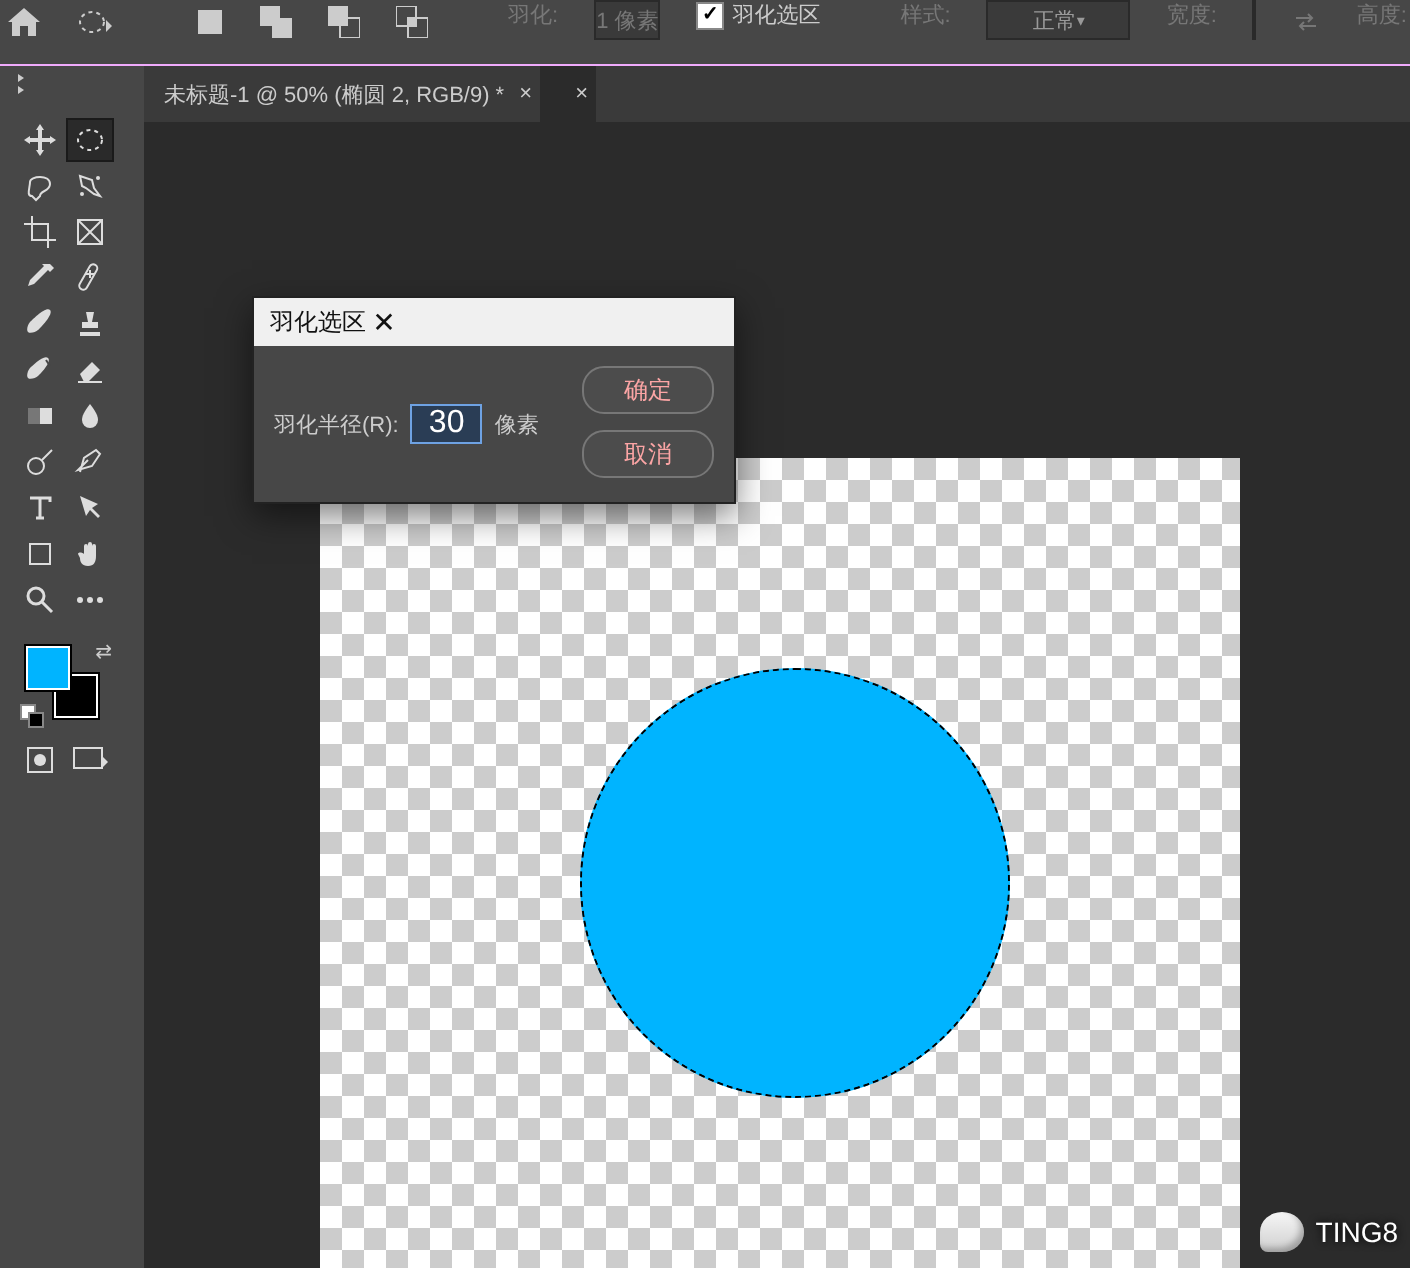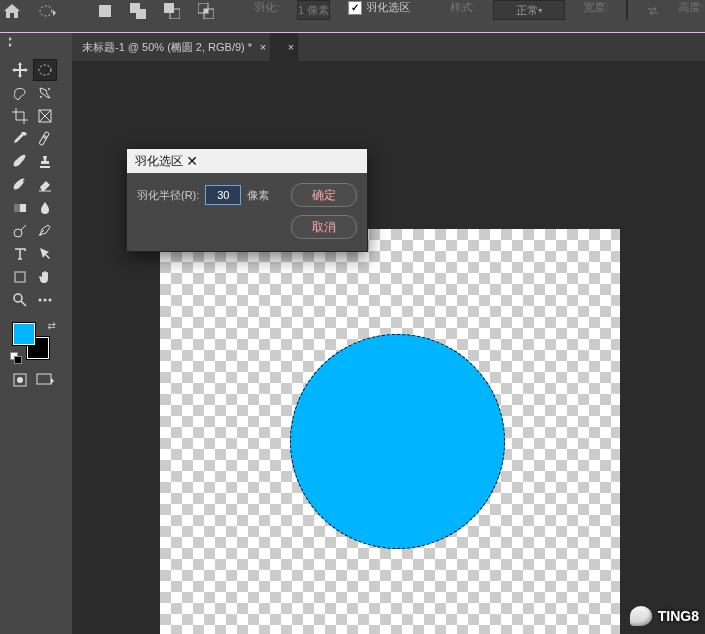--- a/index.html
+++ b/index.html
@@ -39,31 +39,31 @@
   .work{position:absolute;left:72px;top:61px;right:0;bottom:0;background:#2b2b2b}
   .doc{position:absolute;left:88px;top:168px;width:460px;height:430px;background:#fff}
   .checker{position:absolute;inset:0;--c1:#fff;--c2:#ccc;background-image:linear-gradient(45deg,var(--c2) 25%,transparent 25%,transparent 75%,var(--c2) 75%),linear-gradient(45deg,var(--c2) 25%,transparent 25%,transparent 75%,var(--c2) 75%);background-color:var(--c1);background-size:22px 22px;background-position:0 0,11px 11px}
   .circle{position:absolute;left:130px;top:105px;width:215px;height:215px;border-radius:50%;background:#00b4ff}
   .marching{position:absolute;left:130px;top:105px;width:215px;height:215px;border-radius:50%;border:1.5px dashed #000;box-sizing:border-box}
   
   .dialog{position:absolute;left:126px;top:148px;width:240px;background:#474747;border:1px solid #222;box-shadow:0 6px 16px rgba(0,0,0,.5)}
   .dlg-title{height:24px;background:#f0f0f0;color:#111;display:flex;align-items:center;justify-content:flex-start;padding:0 8px;font-size:12px}
   .dlg-close{width:18px;height:18px;color:#111;font-size:14px;display:flex;align-items:center;justify-content:center}
   .dlg-body{padding:8px 10px 12px 10px;position:relative;display:flex;gap:10px}
-  .dlg-left{flex:1;display:flex;flex-direction:column;gap:10px;padding-top:4px}
+  .dlg-left{flex:1;display:flex;gap:10px;padding-top:4px}
   .row{display:flex;align-items:center;gap:6px}
   .row .rlbl{color:#ccc}
-  .rin{width:34px;height:18px;background:#2a3d55;border:1px solid #6ea2e3;color:#fff;text-align:center;line-height:18px;font-size:11px}
+  .rin{width:34px;height:18px;background:#2a3d55;border:1px solid #6ea2e3;color:#fff;text-align:center;line-height:18px;font-size:16px}
   .unit{color:#ccc}
   .chk2{display:flex;align-items:center;gap:6px;color:#ccc}
   .chk2 .box{width:12px;height:12px;border:1px solid #888;background:#474747}
   .dlg-right{display:flex;flex-direction:column;gap:8px;align-items:flex-end;padding-top:2px}
   .btn{min-width:44px;height:22px;border:1px solid #777;border-radius:11px;background:#4c4c4c;color:#fca5a5;display:flex;align-items:center;justify-content:center;padding:0 10px;font-size:12px}
   
-  .wm{position:absolute;right:6px;bottom:8px;display:flex;align-items:center;gap:6px;color:#fff;font-size:14px;font-weight:bold;text-shadow:0 0 4px #000}
+  .wm{position:absolute;right:6px;bottom:8px;display:flex;align-items:center;gap:6px;color:#fff;font-size:14px;font-weight:normal;text-shadow:0 0 4px #000}
   .wm .bubble{width:22px;height:20px;border-radius:50% 50% 50% 4px;background:linear-gradient(#f6f6f6,#cfcfcf);box-shadow:inset -2px -2px 3px rgba(0,0,0,.25)}
 </style>
 </head>
 <body>
 
 <div class="optbar">
   <div class="iconbtn">
     <svg width="16" height="14" viewBox="0 0 16 14">
         <path fill="currentColor" d="M8 0 0 7h2v7h4V9h4v5h4V7h2z"></path>
       </svg>

